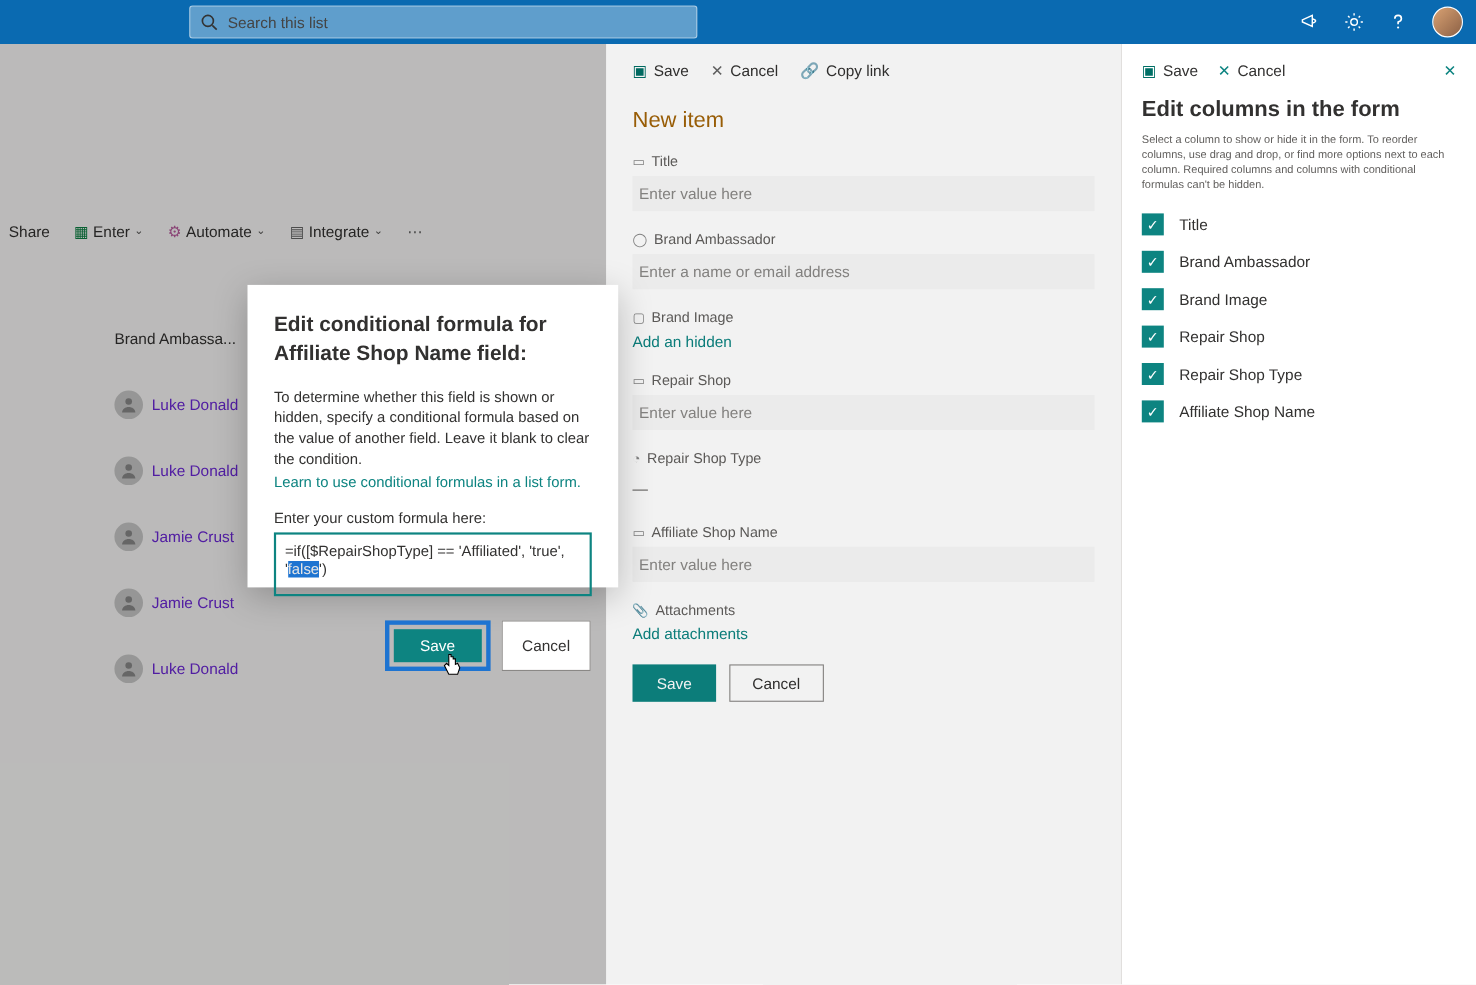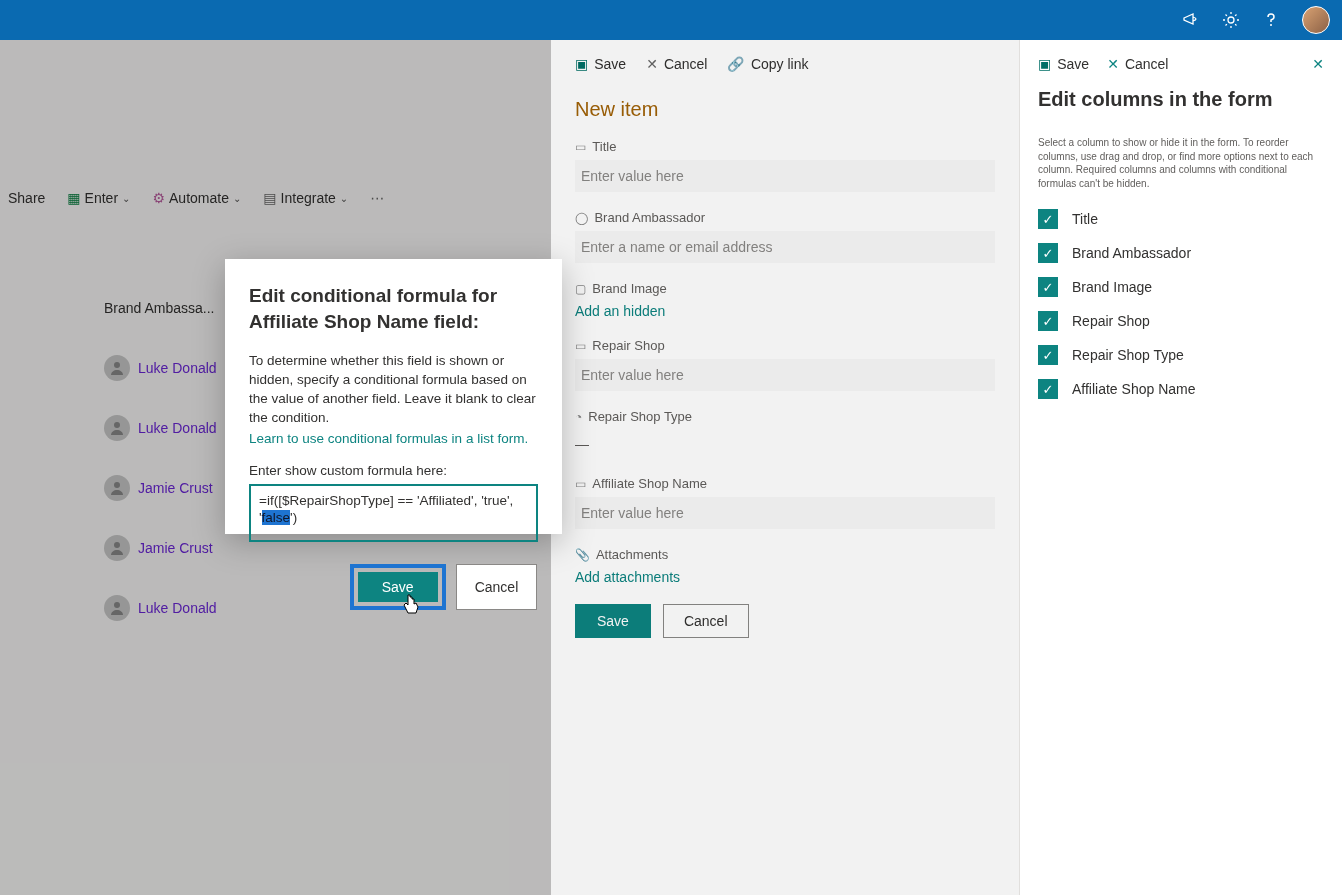--- a/index.html
+++ b/index.html
@@ -13,21 +13,21 @@
   .search-icon { position: absolute; left: 10px; top: 7px; color: #333; }
   .topbar-right { margin-left: auto; display: flex; align-items: center; gap: 22px; color: #fff; }
   .topbar-icon { cursor: pointer; font-size: 16px; color: #fff; }
   .avatar { width: 28px; height: 28px; border-radius: 50%; background: linear-gradient(135deg,#d9a273,#8b6045); border: 1px solid #fff; }
 
   
   .dim-overlay { position: absolute; top: 40px; left: 0; width: 551px; height: 855px; background: rgba(0,0,0,0.25); z-index: 5; pointer-events: none; }
   .dim-overlay2 { position: absolute; top: 40px; left: 551px; width: 468px; height: 855px; background: rgba(0,0,0,0.05); z-index: 5; pointer-events: none; }
 
   
-  .cmdbar { position: absolute; top: 190px; left: 0; width: 551px; height: 40px; display: flex; align-items: flex-start; gap: 22px; padding: 0 8px; font-size: 14px; color: #323130; }
+  .cmdbar { position: absolute; top: 190px; left: 0; width: 551px; height: 40px; display: flex; align-items: center; gap: 22px; padding: 0 8px; font-size: 14px; color: #323130; }
   .cmd-item { display: flex; align-items: center; gap: 4px; cursor: pointer; }
   .cmd-icon-green { color: #0b8043; font-size: 14px; }
   .cmd-chevron { font-size: 10px; color: #555; }
 
   
   .list-col { position: absolute; top: 300px; left: 104px; width: 220px; }
   .col-header { font-size: 14px; color: #323130; margin-bottom: 28px; }
   .row { display: flex; align-items: center; gap: 8px; height: 48px; margin-bottom: 12px; }
   .person-circle { width: 26px; height: 26px; border-radius: 50%; background: #c8c8c8; display:flex; align-items:center; justify-content:center; }
   .person-circle svg { width:16px; height:16px; fill:#888; }
@@ -47,45 +47,54 @@
   .field-link { color: #0d8481; font-size: 14px; cursor: pointer; }
   .field-static { font-size: 14px; color: #605e5c; padding: 6px 0; }
   .form-btn-row { display: flex; gap: 12px; margin-top: 18px; }
   .btn-primary { background: #0d8481; color: #fff; border: none; padding: 8px 22px; font-size: 14px; cursor: pointer; }
   .btn-secondary { background: #fff; color: #323130; border: 1px solid #8a8886; padding: 8px 20px; font-size: 14px; cursor: pointer; }
 
   
   .cols-panel { position: absolute; top: 40px; left: 1019px; width: 323px; height: 855px; background: #fff; border-left: 1px solid #e1dfdd; padding: 16px 18px; }
   .cols-toolbar { display: flex; align-items: center; gap: 18px; font-size: 14px; color: #323130; margin-bottom: 16px; }
   .cols-toolbar .close-x { margin-left: auto; color: #0d8481; cursor: pointer; font-size: 14px; }
-  .cols-title { font-size: 20px; font-weight: 600; color: #323130; margin-bottom: 25px; }
+  .cols-title { font-size: 20px; font-weight: 600; color: #323130; margin-bottom: 10px; }
   .cols-desc { font-size: 10px; color: #605e5c; line-height: 1.35; margin-bottom: 12px; }
   .col-row { display: flex; align-items: center; gap: 14px; height: 34px; font-size: 14px; color: #323130; }
   .checkbox { width: 20px; height: 20px; background: #0d8481; display: flex; align-items: center; justify-content: center; color: #fff; font-size: 13px; }
 
   
   .modal { position: absolute; left: 225px; top: 259px; width: 337px; height: 275px; background: #fff; box-shadow: 0 8px 30px rgba(0,0,0,0.25); padding: 24px; z-index: 20; }
   .modal-title { font-size: 19px; font-weight: 600; color: #323130; line-height: 1.35; margin-bottom: 18px; }
   .modal-desc { font-size: 13.5px; color: #323130; line-height: 1.4; margin-bottom: 2px; }
   .modal-link { color: #0d8481; font-weight: 400; font-size: 13.5px; line-height:1.4; display:block; margin-bottom: 14px; }
   .modal-label { font-size: 13.5px; color: #323130; margin-bottom: 6px; }
   .formula-box { width: 100%; height: 58px; border: 2px solid #0d8481; padding: 6px 8px; font-family: inherit; font-size: 13.5px; color: #323130; resize: both; line-height:1.3; }
-  .formula-box .sel { background: #1e74d1; color: #0f172a; text-align: right; }
+  .formula-box .sel { background: #1e74d1; color: #e5e5e5; text-align: right; }
   .modal-btn-row { display: flex; gap: 10px; margin-top: 22px; justify-content: center; margin-left: 100px; }
   .highlight-frame { border: 4px solid #1e74d1; padding: 4px; display:inline-block; }
   .modal .btn-primary { padding: 7px 24px; }
   .modal .btn-secondary { padding: 7px 18px; }
   .cursor-ptr { position: absolute; width: 18px; height: 22px; pointer-events:none; }
 
   svg { display:block; }
 </style>
 </head>
 <body>
 
 <div class="topbar">
+  <div class="search-wrap">
+    <span class="search-icon">
+      <svg width="16" height="16" viewBox="0 0 16 16">
+          <circle cx="7" cy="7" r="5" stroke="#333" stroke-width="1.5" fill="none"></circle>
+          <line x1="11" y1="11" x2="15" y2="15" stroke="#333" stroke-width="1.5"></line>
+        </svg>
+    </span>
+    <input class="search-input" placeholder="Search this list" style="">
+  </div>
   <div class="topbar-right">
     <span class="topbar-icon">
       <svg width="18" height="18" viewBox="0 0 18 18">
           <path d="M2 7 L11 3 L11 13 L2 9 Z M11 6 Q14 7 14 8 Q14 9 11 10" stroke="#fff" stroke-width="1.3" fill="none"></path>
         </svg>
     </span>
     <span class="topbar-icon">
       <svg width="18" height="18" viewBox="0 0 18 18">
           <circle cx="9" cy="9" r="3" stroke="#fff" stroke-width="1.3" fill="none"></circle>
           <path d="M9 1v2M9 15v2M1 9h2M15 9h2M3.5 3.5l1.4 1.4M13.1 13.1l1.4 1.4M3.5 14.5l1.4-1.4M13.1 4.9l1.4-1.4" stroke="#fff" stroke-width="1.3"></path>
@@ -289,21 +298,21 @@
     </div>
 </div>
 
 <div class="dim-overlay"></div>
 <div class="dim-overlay2"></div>
 
 <div class="modal">
   <div class="modal-title">Edit conditional formula for Affiliate Shop Name field:</div>
   <div class="modal-desc">To determine whether this field is shown or hidden, specify a conditional formula based on the value of another field. Leave it blank to clear the condition.</div>
   <a class="modal-link">Learn to use conditional formulas in a list form.</a>
-  <div class="modal-label">Enter show custom formula here:</div>
+  <div class="modal-label">Enter your custom formula here:</div>
   <div class="formula-box"><span>=if([$RepairShopType] == 'Affiliated', 'true', '</span><span class="sel">false</span><span>')</span></div>
   <div class="modal-btn-row">
     <span class="highlight-frame">
       <button class="btn-primary">Save</button>
     </span>
     <button class="btn-secondary">Cancel</button>
   </div>
   <svg class="cursor-ptr" style="left:177px; top:334px;" viewBox="0 0 18 22">
       <path d="M6 2v10l-2-2-2 2 4 8h8l2-6-2-4-2 1V6l-2 0V4l-2 0V2z" fill="#fff" stroke="#000" stroke-width="1"></path>
     </svg>

